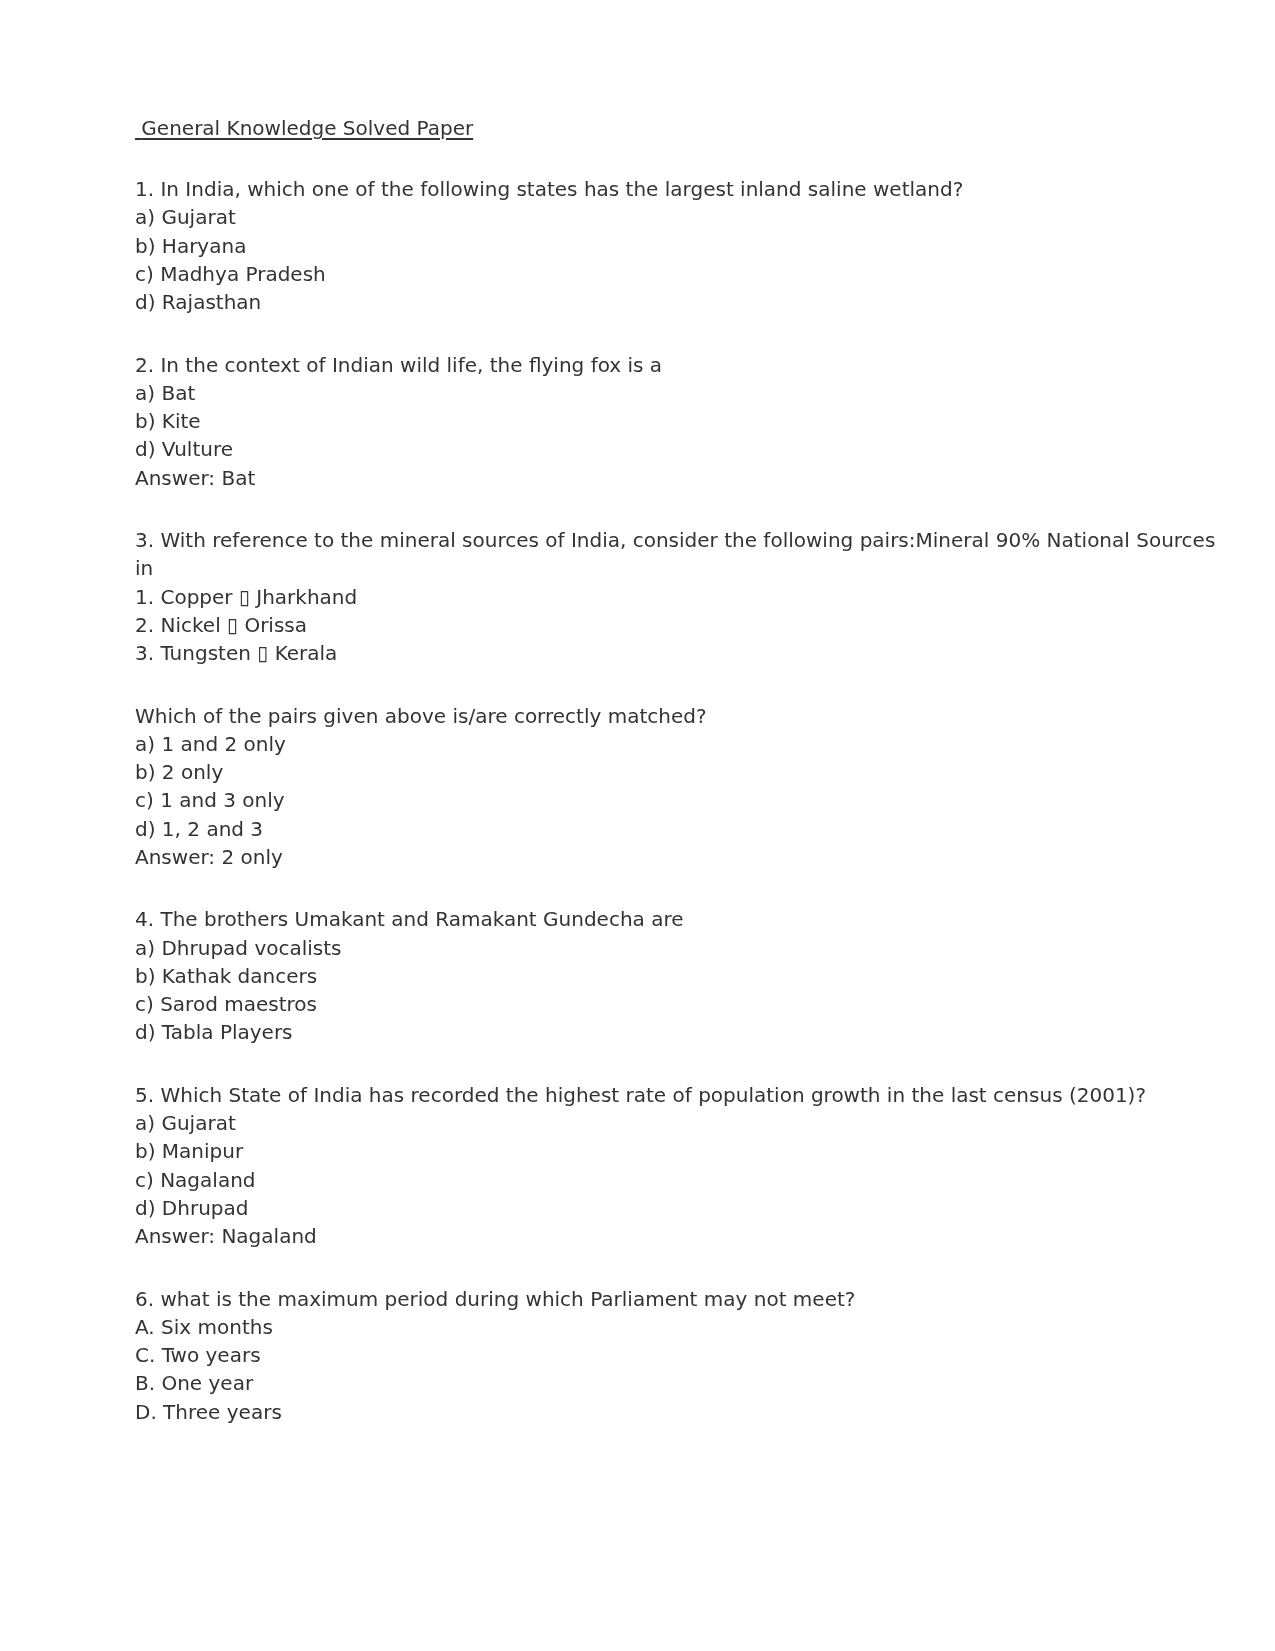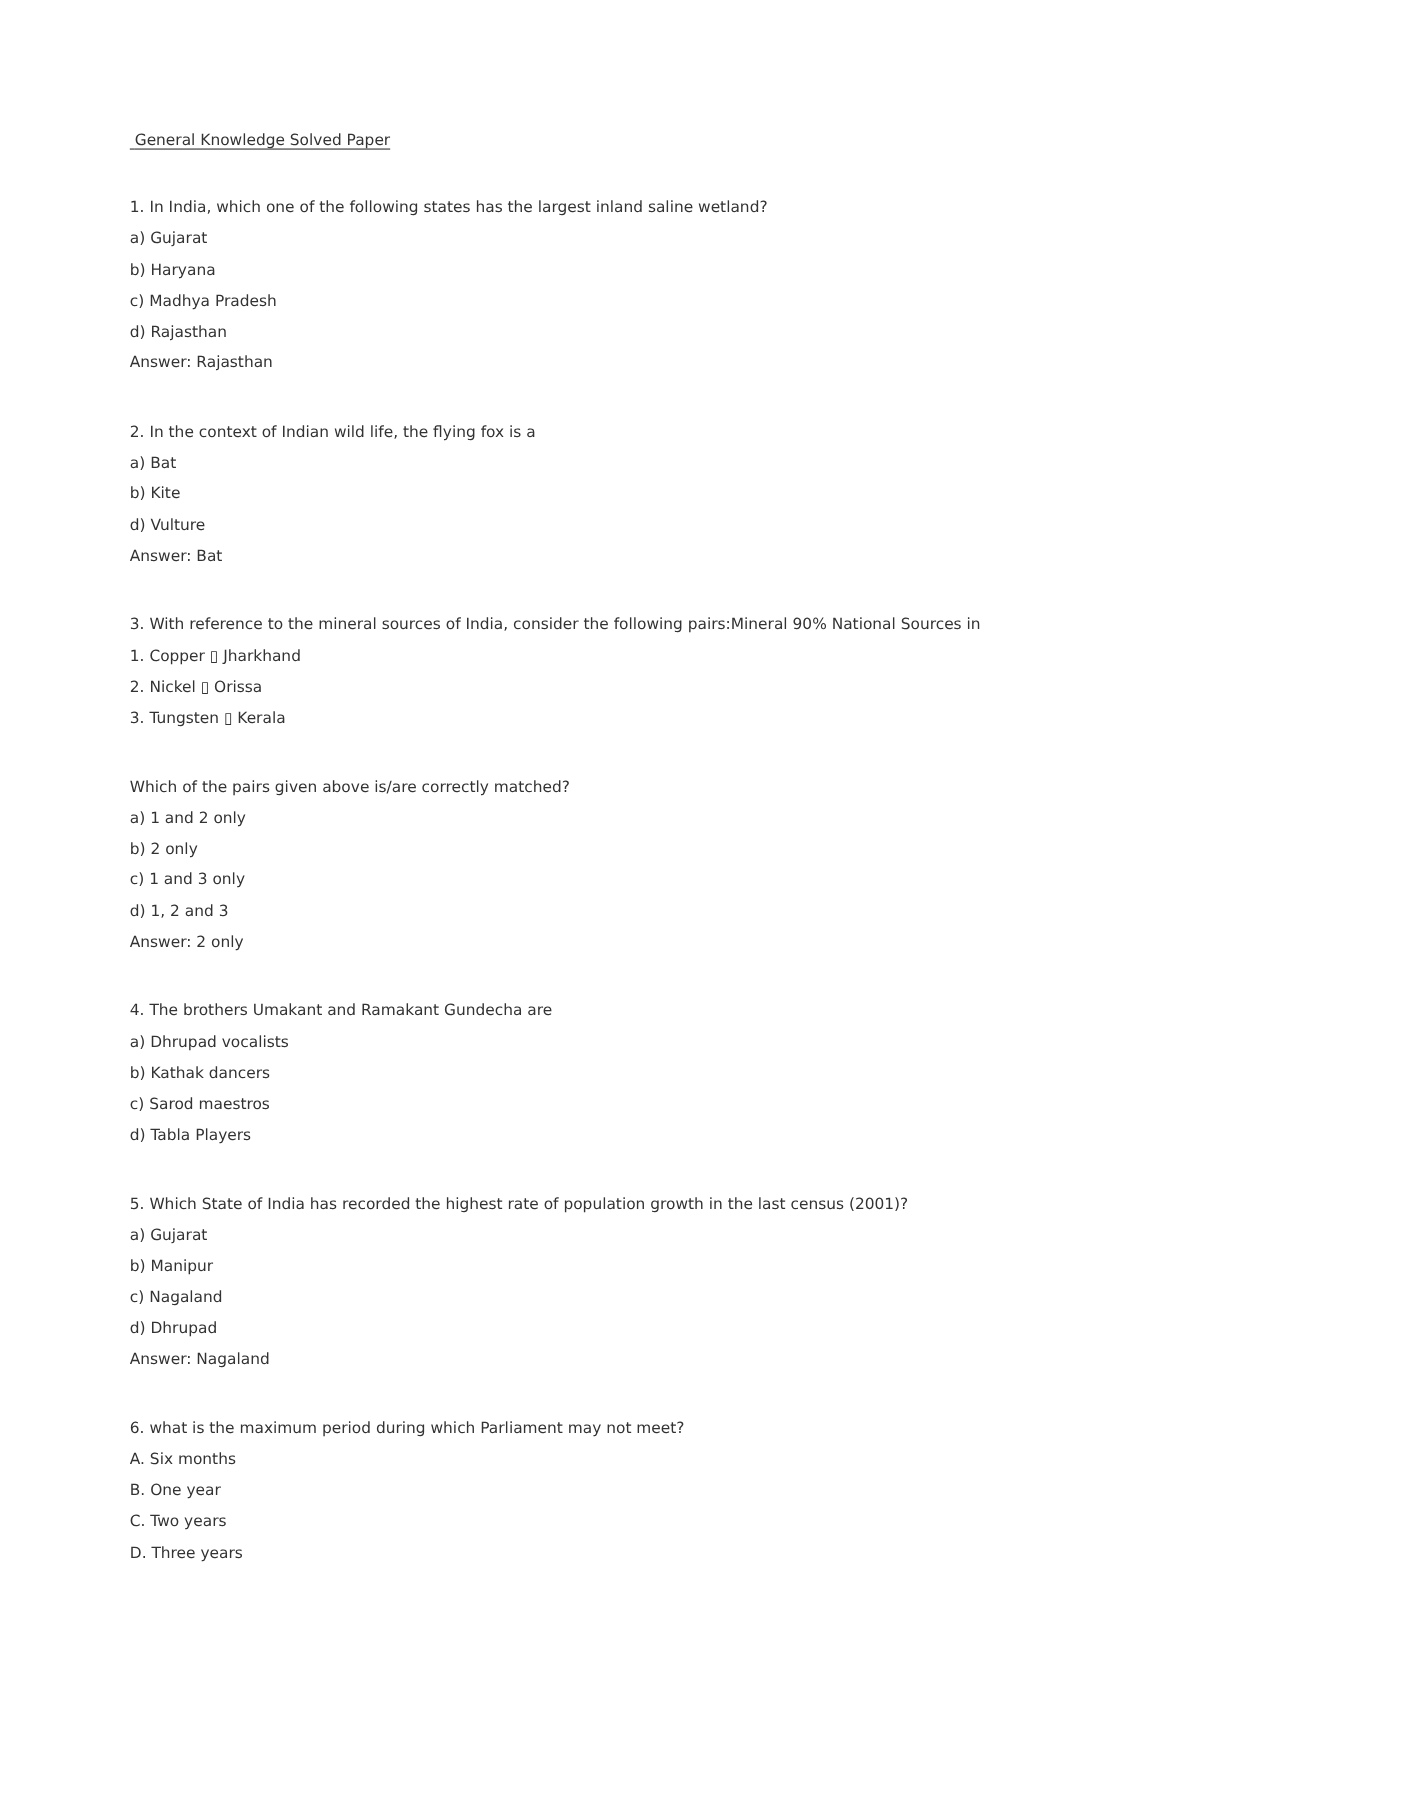--- a/index.html
+++ b/index.html
@@ -1,38 +1,37 @@
 <!DOCTYPE html>
 <html><head>
 <meta charset="utf-8">
 <style>
   html, body { margin: 0; padding: 0; background: #ffffff; }
   body { width: 1275px; height: 1651px; position: relative; overflow: hidden; }
   .page {
-    position: absolute; left: 118px; top: 114px; width: 1100px;
-    font-family: "DejaVu Sans", sans-serif; font-size: 14px; line-height: 28.2px;
+    position: absolute; left: 135px; top: 114px; width: 1100px;
+    font-family: "DejaVu Sans", sans-serif; font-size: 20px; line-height: 28.2px;
     color: #333333;
   }
   .title { text-decoration: underline; text-underline-offset: 3px; white-space: pre; margin-bottom: 33px; }
   .block { margin-bottom: 34.5px; }
   .line { white-space: pre-wrap; }
 </style>
 </head>
 <body>
 
 <div class="page">
   <div class="title line"> General Knowledge Solved Paper</div>
 
   <div class="block">
     <div class="line">1. In India, which one of the following states has the largest inland saline wetland?</div>
     <div class="line">a) Gujarat</div>
     <div class="line">b) Haryana</div>
     <div class="line">c) Madhya Pradesh</div>
     <div class="line">d) Rajasthan</div>
-    <div class="line">Answer: Rajasthan</div>
   </div>
 
   <div class="block">
     <div class="line">2. In the context of Indian wild life, the flying fox is a</div>
     <div class="line">a) Bat</div>
     <div class="line">b) Kite</div>
     <div class="line">d) Vulture</div>
     <div class="line">Answer: Bat</div>
   </div>
 
@@ -64,17 +63,17 @@
     <div class="line">a) Gujarat</div>
     <div class="line">b) Manipur</div>
     <div class="line">c) Nagaland</div>
     <div class="line">d) Dhrupad</div>
     <div class="line">Answer: Nagaland</div>
   </div>
 
   <div class="block">
     <div class="line">6. what is the maximum period during which Parliament may not meet?</div>
     <div class="line">A. Six months</div>
+    <div class="line">C. Two years</div>
     <div class="line">B. One year</div>
-    <div class="line">C. Two years</div>
     <div class="line">D. Three years</div>
   </div>
 </div>
 
 </body></html>

